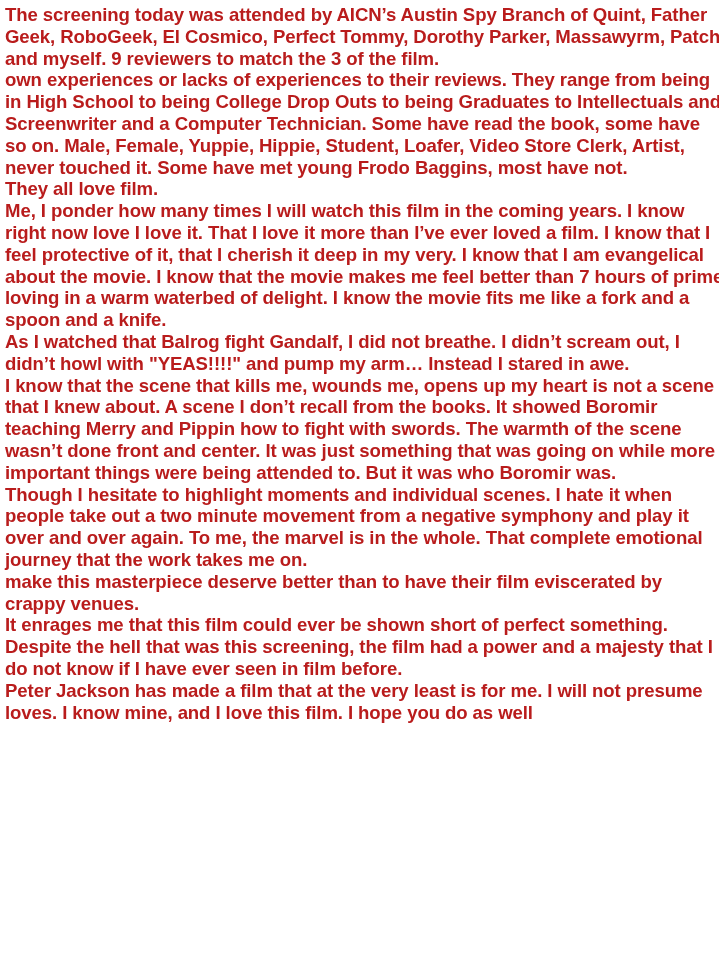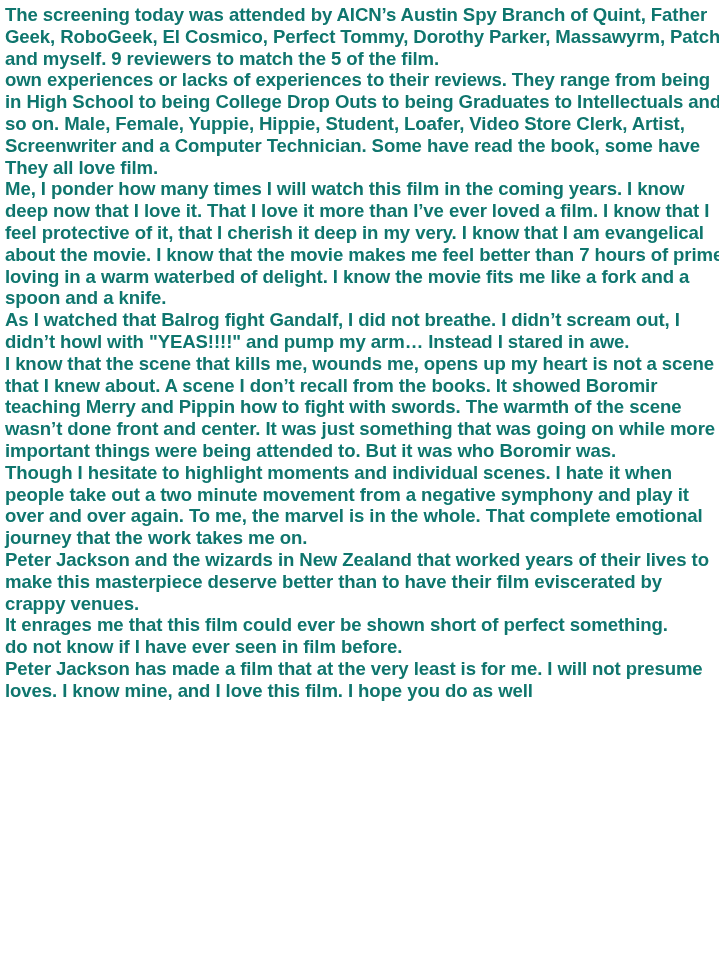--- a/index.html
+++ b/index.html
@@ -11,21 +11,21 @@
     width: 719px;
     height: 959px;
     overflow: hidden;
   }
   .document {
     box-sizing: border-box;
     width: 719px;
     height: 959px;
     padding: 4px 4px 0 5px;
     background: #ffffff;
-    color: #0f766e;
+    color: #b91c1c;
     font-family: "Liberation Sans", "DejaVu Sans", sans-serif;
     font-weight: bold;
     font-size: 18.6px;
     line-height: 21.8px;
     letter-spacing: -0.1px;
   }
   .paragraph {
     margin: 0;
     padding: 0;
   }
@@ -36,34 +36,35 @@
   }
 </style>
 </head>
 <body>
 
 <main class="document">
   <div>
       <div class="paragraph">
         <div class="line">The screening today was attended by AICN’s Austin Spy Branch of Quint, Father</div>
         <div class="line">Geek, RoboGeek, El Cosmico, Perfect Tommy, Dorothy Parker, Massawyrm, Patch</div>
-        <div class="line">and myself. 9 reviewers to match the 5 of the film.</div>
+        <div class="line">and myself. 9 reviewers to match the 3 of the film.</div>
       </div>
       <div class="paragraph">
         <div class="line">own experiences or lacks of experiences to their reviews. They range from being</div>
         <div class="line">in High School to being College Drop Outs to being Graduates to Intellectuals and</div>
+        <div class="line">Screenwriter and a Computer Technician. Some have read the book, some have</div>
         <div class="line">so on. Male, Female, Yuppie, Hippie, Student, Loafer, Video Store Clerk, Artist,</div>
-        <div class="line">Screenwriter and a Computer Technician. Some have read the book, some have</div>
+        <div class="line">never touched it. Some have met young Frodo Baggins, most have not.</div>
       </div>
       <div class="paragraph">
         <div class="line">They all love film.</div>
       </div>
       <div class="paragraph">
         <div class="line">Me, I ponder how many times I will watch this film in the coming years. I know</div>
-        <div class="line">deep now that I love it. That I love it more than I’ve ever loved a film. I know that I</div>
+        <div class="line">right now love I love it. That I love it more than I’ve ever loved a film. I know that I</div>
         <div class="line">feel protective of it, that I cherish it deep in my very. I know that I am evangelical</div>
         <div class="line">about the movie. I know that the movie makes me feel better than 7 hours of prime</div>
         <div class="line">loving in a warm waterbed of delight. I know the movie fits me like a fork and a</div>
         <div class="line">spoon and a knife.</div>
       </div>
       <div class="paragraph">
         <div class="line">As I watched that Balrog fight Gandalf, I did not breathe. I didn’t scream out, I</div>
         <div class="line">didn’t howl with "YEAS!!!!" and pump my arm… Instead I stared in awe.</div>
       </div>
       <div class="paragraph">
@@ -73,28 +74,28 @@
         <div class="line">wasn’t done front and center. It was just something that was going on while more</div>
         <div class="line">important things were being attended to. But it was who Boromir was.</div>
       </div>
       <div class="paragraph">
         <div class="line">Though I hesitate to highlight moments and individual scenes. I hate it when</div>
         <div class="line">people take out a two minute movement from a negative symphony and play it</div>
         <div class="line">over and over again. To me, the marvel is in the whole. That complete emotional</div>
         <div class="line">journey that the work takes me on.</div>
       </div>
       <div class="paragraph">
-        <div class="line">Peter Jackson and the wizards in New Zealand that worked years of their lives to</div>
         <div class="line">make this masterpiece deserve better than to have their film eviscerated by</div>
         <div class="line">crappy venues.</div>
       </div>
       <div class="paragraph">
         <div class="line">It enrages me that this film could ever be shown short of perfect something.</div>
       </div>
       <div class="paragraph">
+        <div class="line">Despite the hell that was this screening, the film had a power and a majesty that I</div>
         <div class="line">do not know if I have ever seen in film before.</div>
       </div>
       <div class="paragraph">
         <div class="line">Peter Jackson has made a film that at the very least is for me. I will not presume</div>
         <div class="line">loves. I know mine, and I love this film. I hope you do as well</div>
       </div>
     </div>
 </main>
 
 </body></html>

